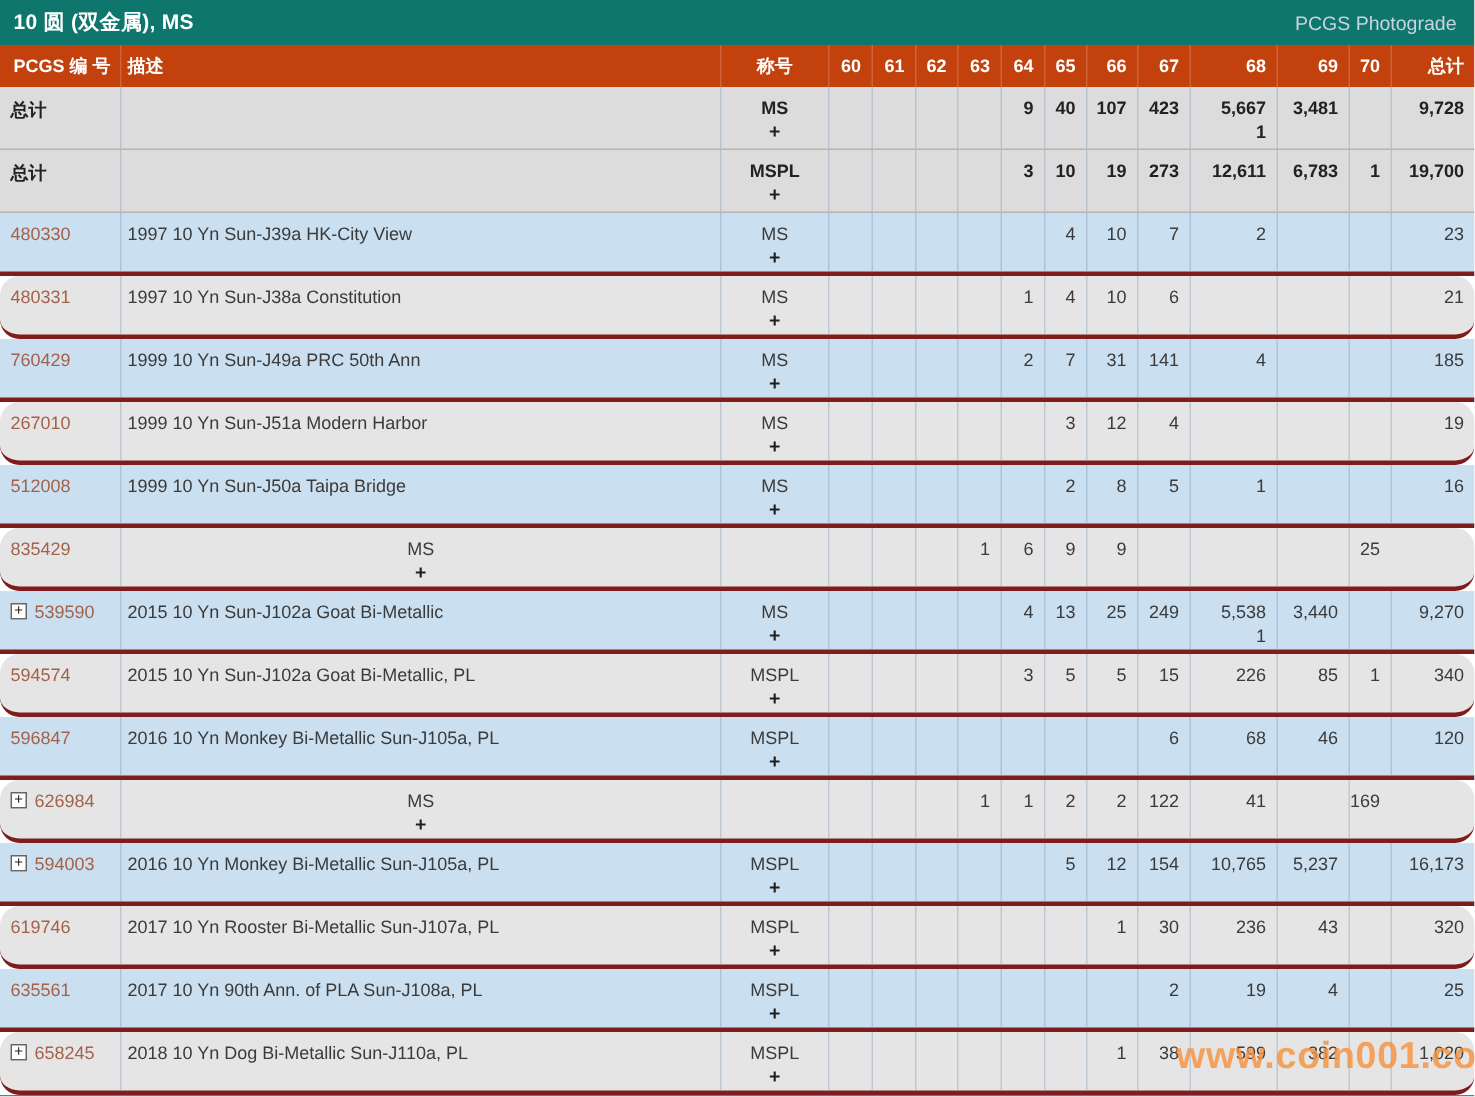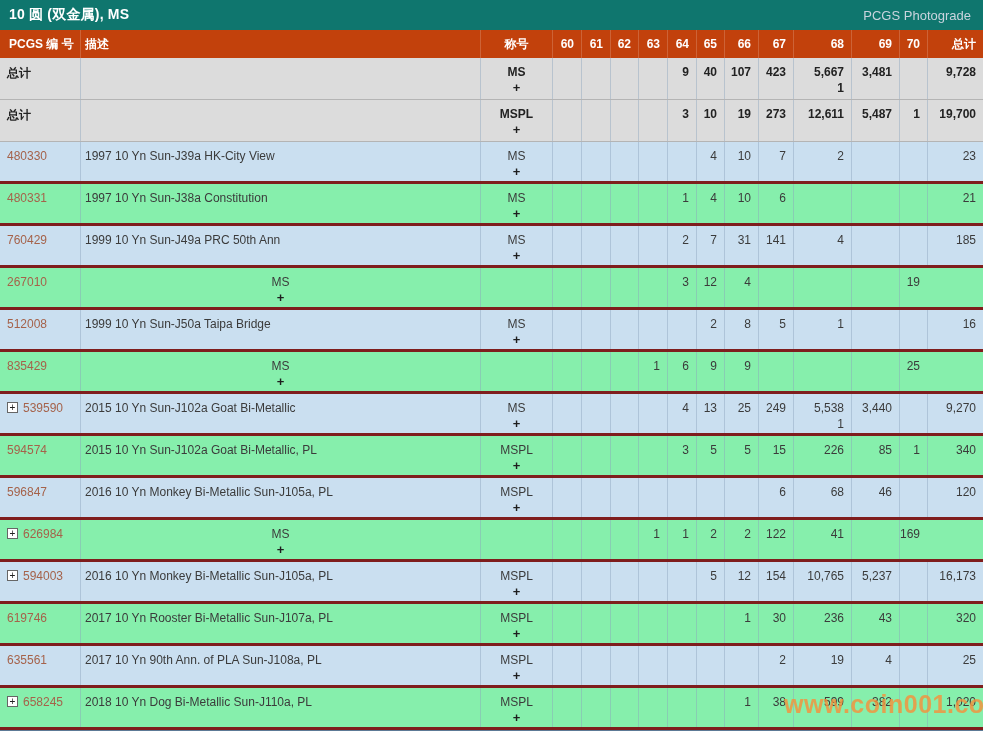--- a/index.html
+++ b/index.html
@@ -46,21 +46,21 @@
   .thead .hcell.h-center { justify-content: center; }
   .thead .hcell.h-num { justify-content: flex-end; padding-right: 7px; }
 
   .row {
     height: 42px;
     font-size: 12px;
     color: #3b3b3b;
     border-bottom: 3px solid #7f1d1d;
   }
   .row.blue   { background: #cadff0; }
-  .row.light  { background: #86efac; }
+  .row.light  { background: #e5e5e5; border-radius: 13px; }
   .row.totals { background: #dcdcdc; font-weight: bold; color: #222; border-bottom: 1px solid #b4b4b4; }
 
   .row .cell {
     border-left: 1px solid rgba(140,165,188,0.45);
     overflow: hidden;
   }
   .row .cell:first-child { border-left: none; }
 
   .cell.pcgs { padding: 7px 2px 0 7px; display: flex; align-items: flex-start; gap: 5px; white-space: nowrap; }
   .pcgs-link { color: #a5624a; text-decoration: none; cursor: pointer; }
@@ -217,21 +217,21 @@
         </div>
         <div class="cell num">
           <div class="line1">273</div>
           <div class="line2"></div>
         </div>
         <div class="cell num">
           <div class="line1">12,611</div>
           <div class="line2"></div>
         </div>
         <div class="cell num">
-          <div class="line1">5,487</div>
+          <div class="line1">6,783</div>
           <div class="line2"></div>
         </div>
         <div class="cell num">
           <div class="line1">1</div>
           <div class="line2"></div>
         </div>
         <div class="cell num">
           <div class="line1">19,700</div>
           <div class="line2"></div>
         </div>
@@ -407,20 +407,21 @@
         </div>
         <div class="cell num">
           <div class="line1">185</div>
           <div class="line2"></div>
         </div>
       </div>
       <div class="grid-row row light">
         <div class="cell pcgs">
           <a class="pcgs-link">267010</a>
         </div>
+        <div class="cell desc">1999 10 Yn Sun-J51a Modern Harbor</div>
         <div class="cell desig">
           <div>MS</div>
           <div class="desig-plus">+</div>
         </div>
         <div class="cell num">
           <div class="line1"></div>
           <div class="line2"></div>
         </div>
         <div class="cell num">
           <div class="line1"></div>

